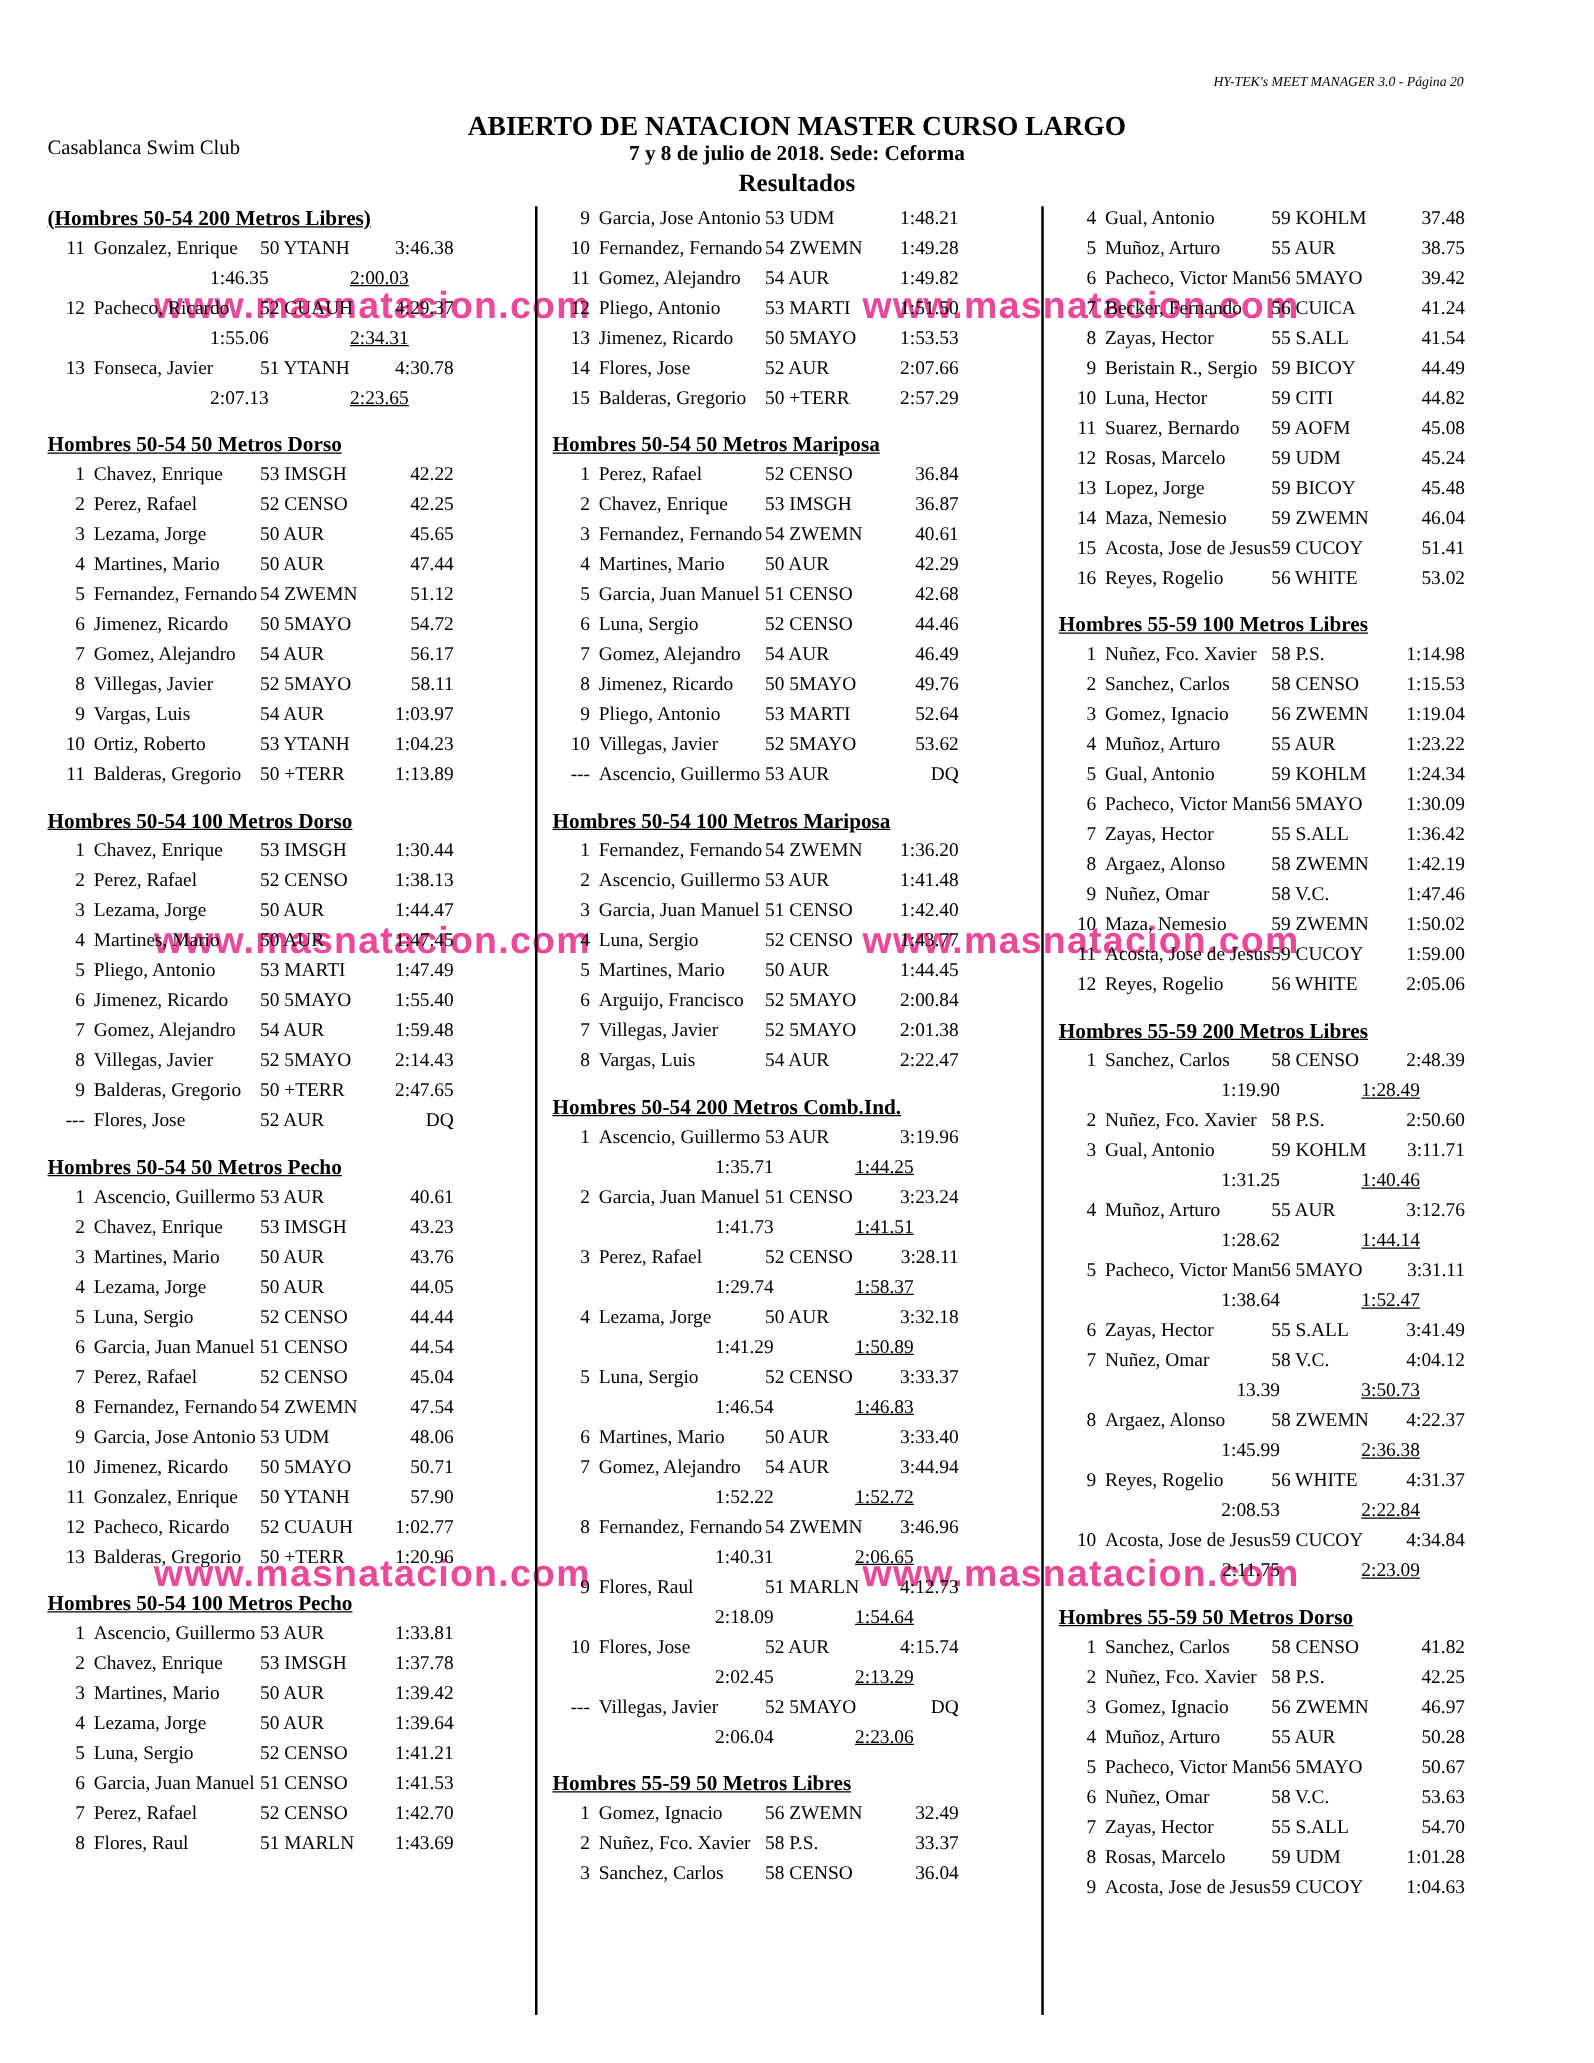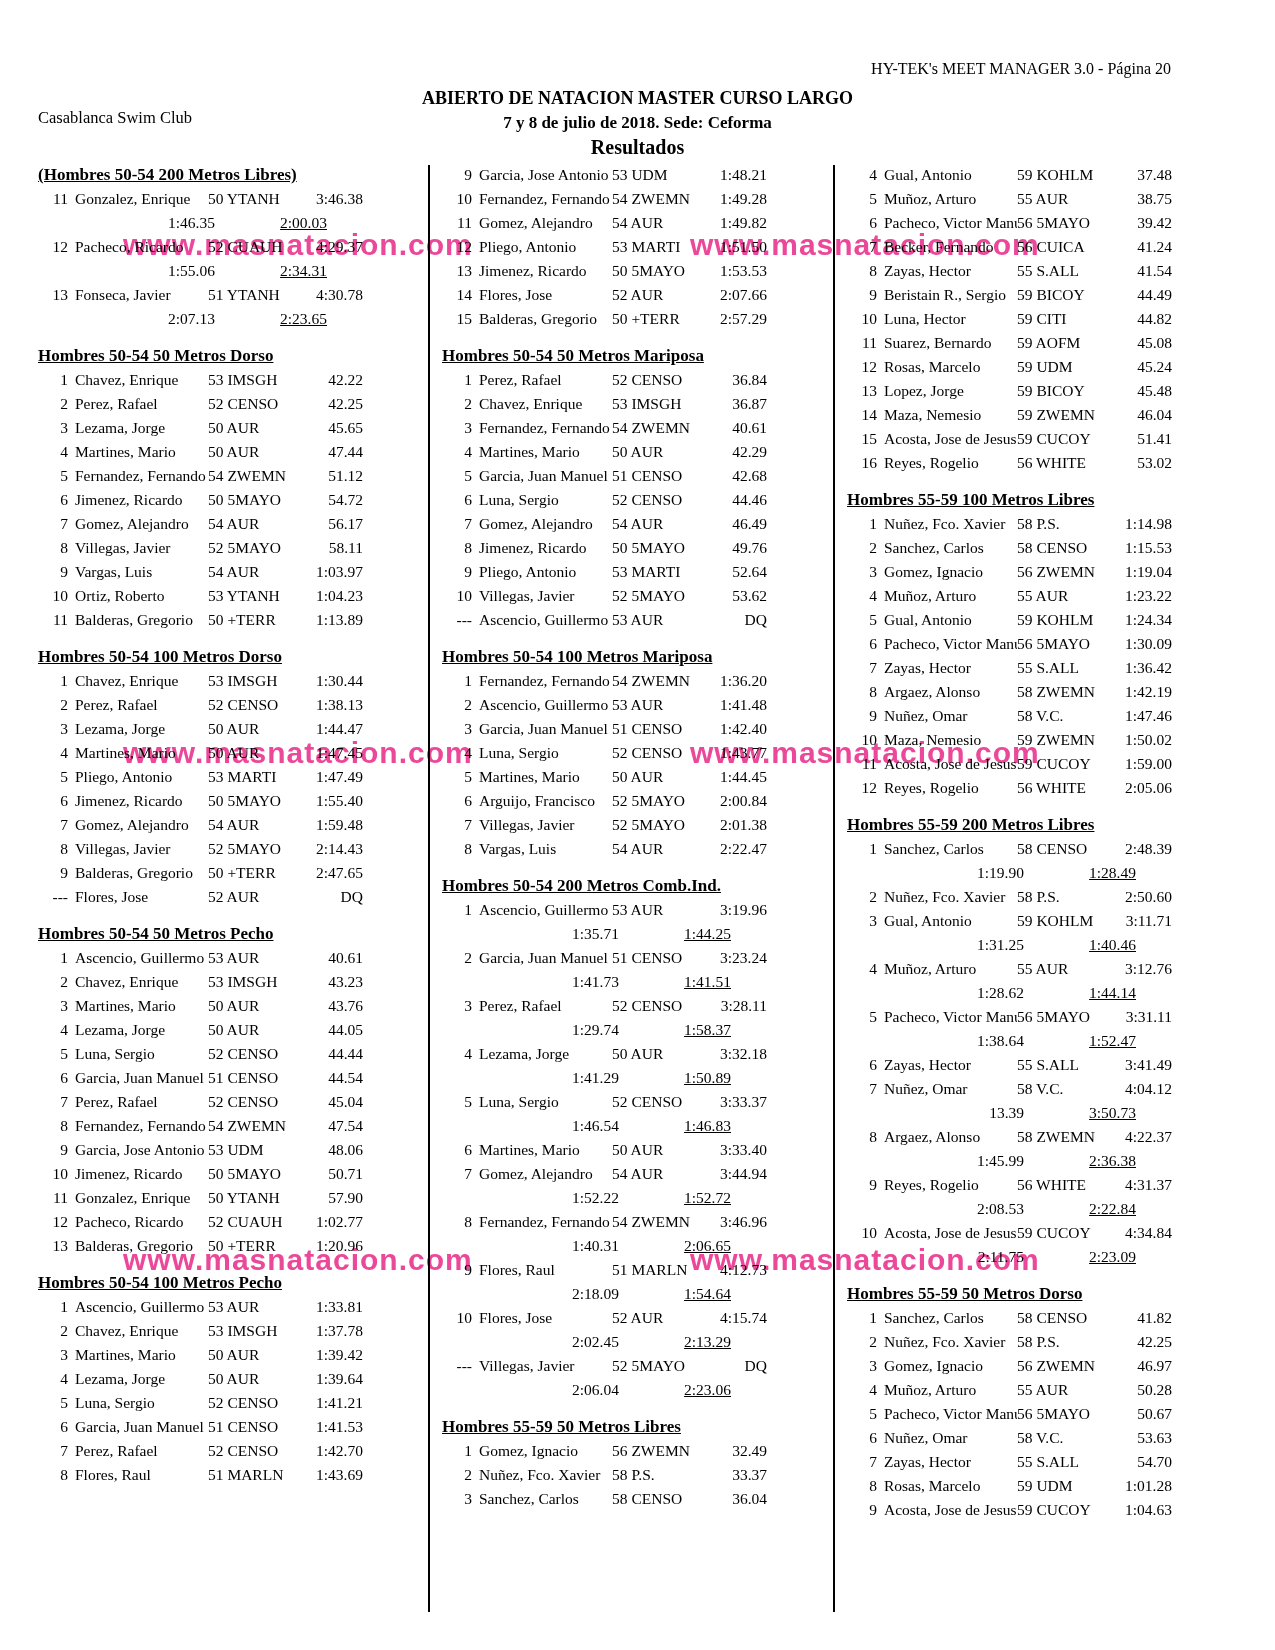--- a/index.html
+++ b/index.html
@@ -2,25 +2,25 @@
 <html><head>
 <meta charset="utf-8">
 <style>
   html,body { margin:0; padding:0; background:#888; }
   .page {
     position:relative; width:1275px; height:1650px; margin:0 auto;
     background:#ffffff; color:#000;
     font-family:"Liberation Serif", serif; overflow:hidden;
   }
   .club    { position:absolute; left:38px;  top:60px;  font-size:16.5px; white-space:nowrap;margin-top:48px; }
-  .manager { position:absolute; right:104px; top:60px; font-size:16px; white-space:nowrap; }
+  .manager { position:absolute; right:104px; top:60px; font-size:11px; white-space:nowrap;font-style:italic; }
   .title, .subtitle, .results-label {
     position:absolute; left:0; width:100%; text-align:center; font-weight:bold; white-space:nowrap;
   }
-  .title         { top:88px;  font-size:18px; }
+  .title         { top:88px;  font-size:22px; }
   .subtitle      { top:113px; font-size:17px; }
   .results-label { top:136px; font-size:20px; }
 
   .results { position:absolute; top:163px; left:0; width:100%; height:1487px; }
   .column  { position:absolute; top:0; width:326px; }
   #col1 { left:38px; }
   #col2 { left:442px; }
   #col3 { left:847px; }
   .vrule { position:absolute; top:2px; width:2px; height:1447px; background:#000; }  
   .vrule-a { left:428px; }

